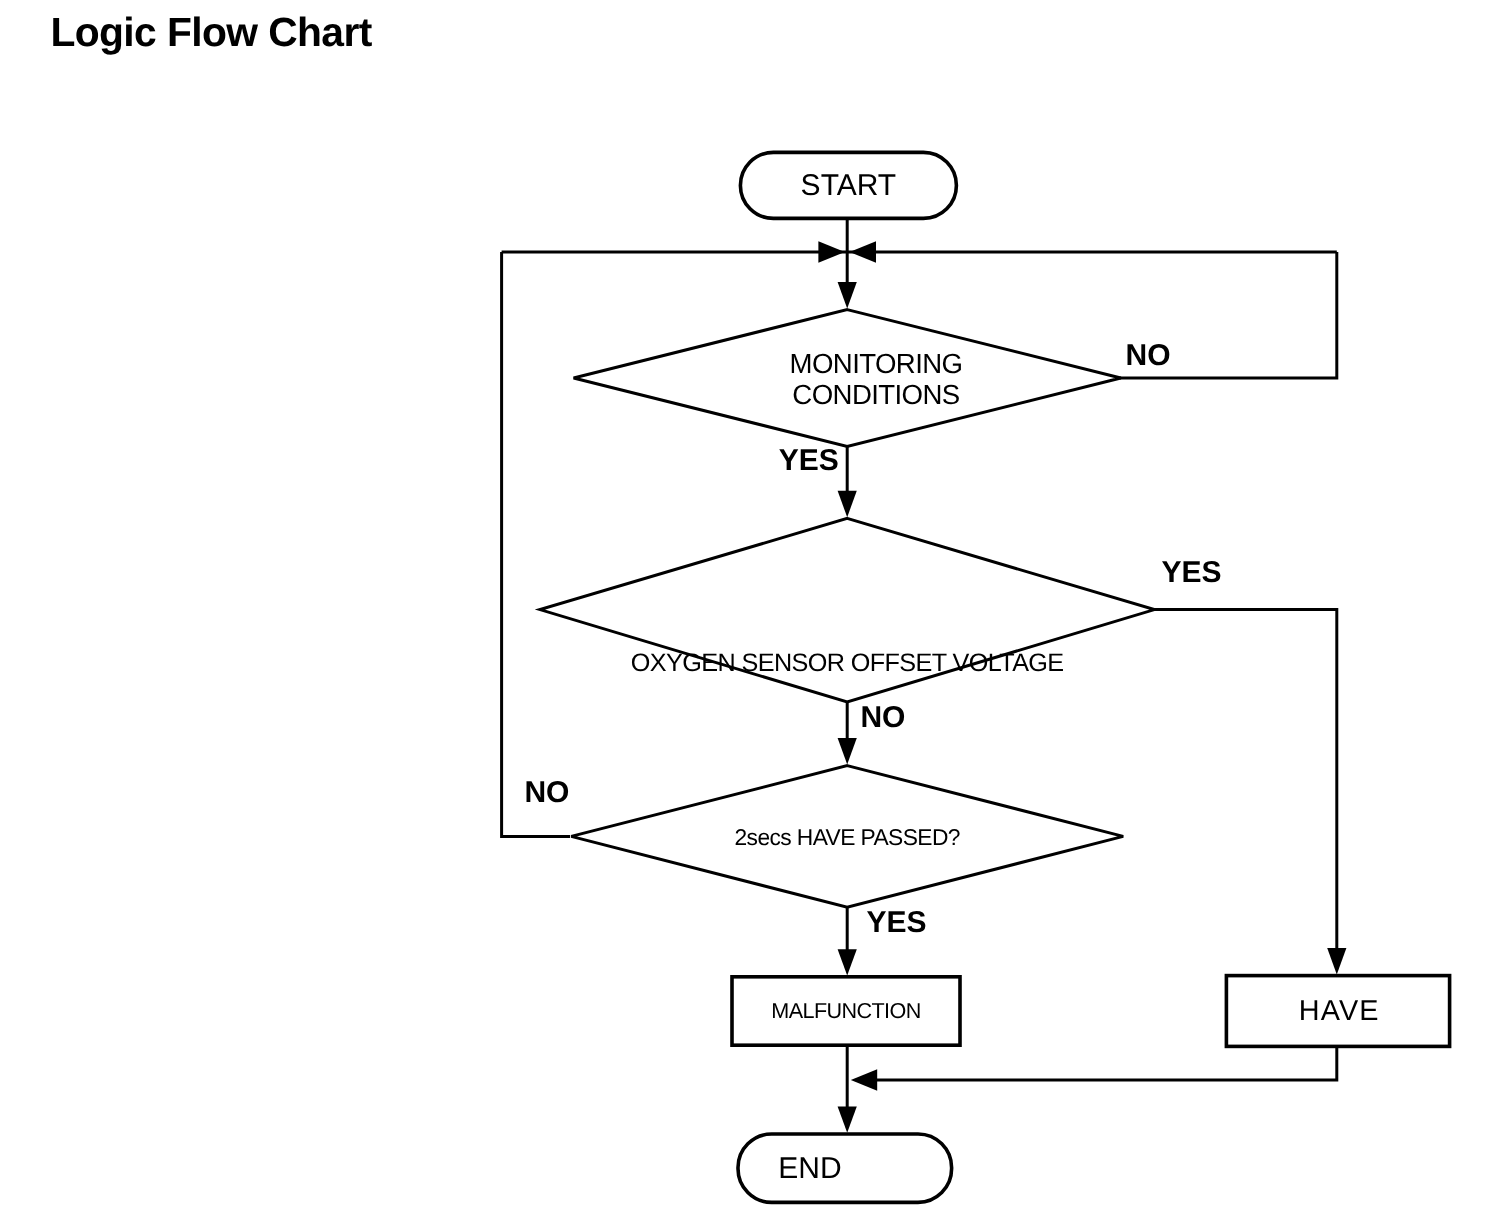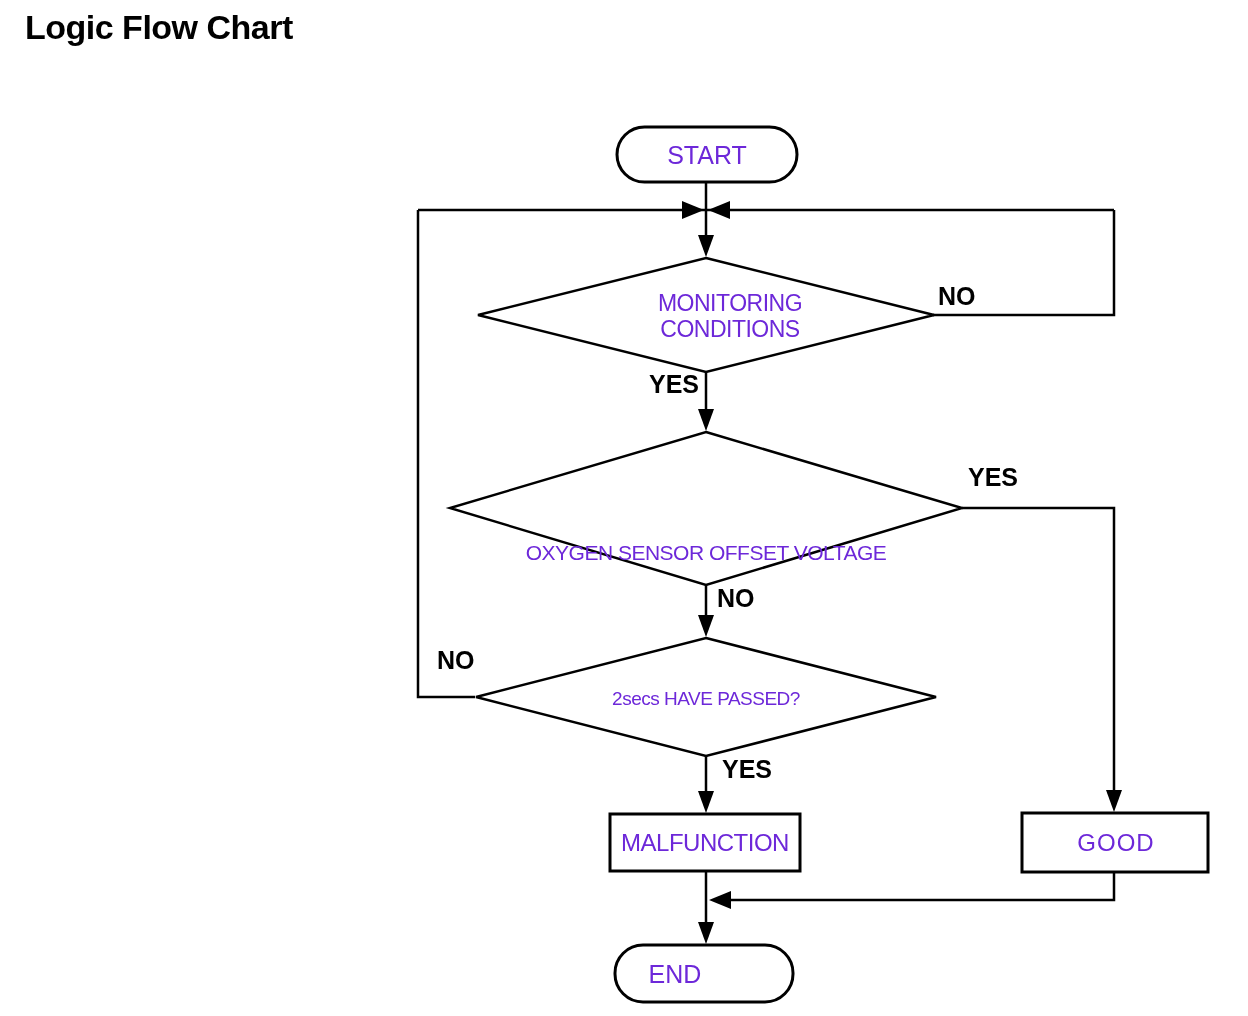--- a/index.html
+++ b/index.html
@@ -11,45 +11,45 @@
     position: relative;
     width: 1248px;
     height: 1016px;
     background: #ffffff;
     font-family: "Liberation Sans", sans-serif;
     color: #000000;
     overflow: hidden;
   }
   .title {
     position: absolute;
-    left: 25px;
+    left: 42px;
     top: 8px;
     margin: 0;
     font-size: 34px;
     font-weight: bold;
     letter-spacing: -0.5px;
     color: #000000;
   }
   svg.diagram {
     position: absolute;
     left: 0;
     top: 0;
   }
   .node-label {
     position: absolute;
     transform: translate(-50%, -50%);
     text-align: center;
     white-space: nowrap;
-    color: #6d28d9;
+    color: #000000;
   }
   .lbl-terminator { font-size: 25px; }
   .lbl-d1 { font-size: 23px; line-height: 26px; letter-spacing: -0.5px; margin-left: 24px; }
   .lbl-d2 { font-size: 21px; line-height: 24px; letter-spacing: -0.5px; margin-top: 38px; }
   .lbl-d3 { font-size: 19px; letter-spacing: -0.5px; }
-  .lbl-malfunction { font-size: 24px; letter-spacing: -0.5px; }
+  .lbl-malfunction { font-size: 18px; letter-spacing: -0.5px; }
   .lbl-good { font-size: 24px; letter-spacing: 1px; }
   .edge-label {
     position: absolute;
     font-size: 25px;
     white-space: nowrap;
     color: #000000;
     font-weight: bold;
   }
 </style>
 </head>
@@ -105,21 +105,21 @@
   </div>
 
   <div class="node-label lbl-d2" style="left:706px; top:515px;">
     <div>OXYGEN SENSOR OFFSET VOLTAGE</div>
   </div>
 
   <div class="node-label lbl-d3" style="left:706px; top:699px;">2secs HAVE PASSED?</div>
 
   <div class="node-label lbl-malfunction" style="left:705px; top:843px;">MALFUNCTION</div>
 
-  <div class="node-label lbl-good" style="left:1116px; top:843px;">GOOD</div>
+  <div class="node-label lbl-good" style="left:1116px; top:843px;">HAVE</div>
 
   <div class="node-label lbl-terminator" style="left:675px; top:974px;">END</div>
 
   <div class="edge-label" style="left:938px; top:282px;">NO</div>
 
   <div class="edge-label" style="left:649px; top:370px;">YES</div>
 
   <div class="edge-label" style="left:968px; top:463px;">YES</div>
 
   <div class="edge-label" style="left:717px; top:584px;">NO</div>

